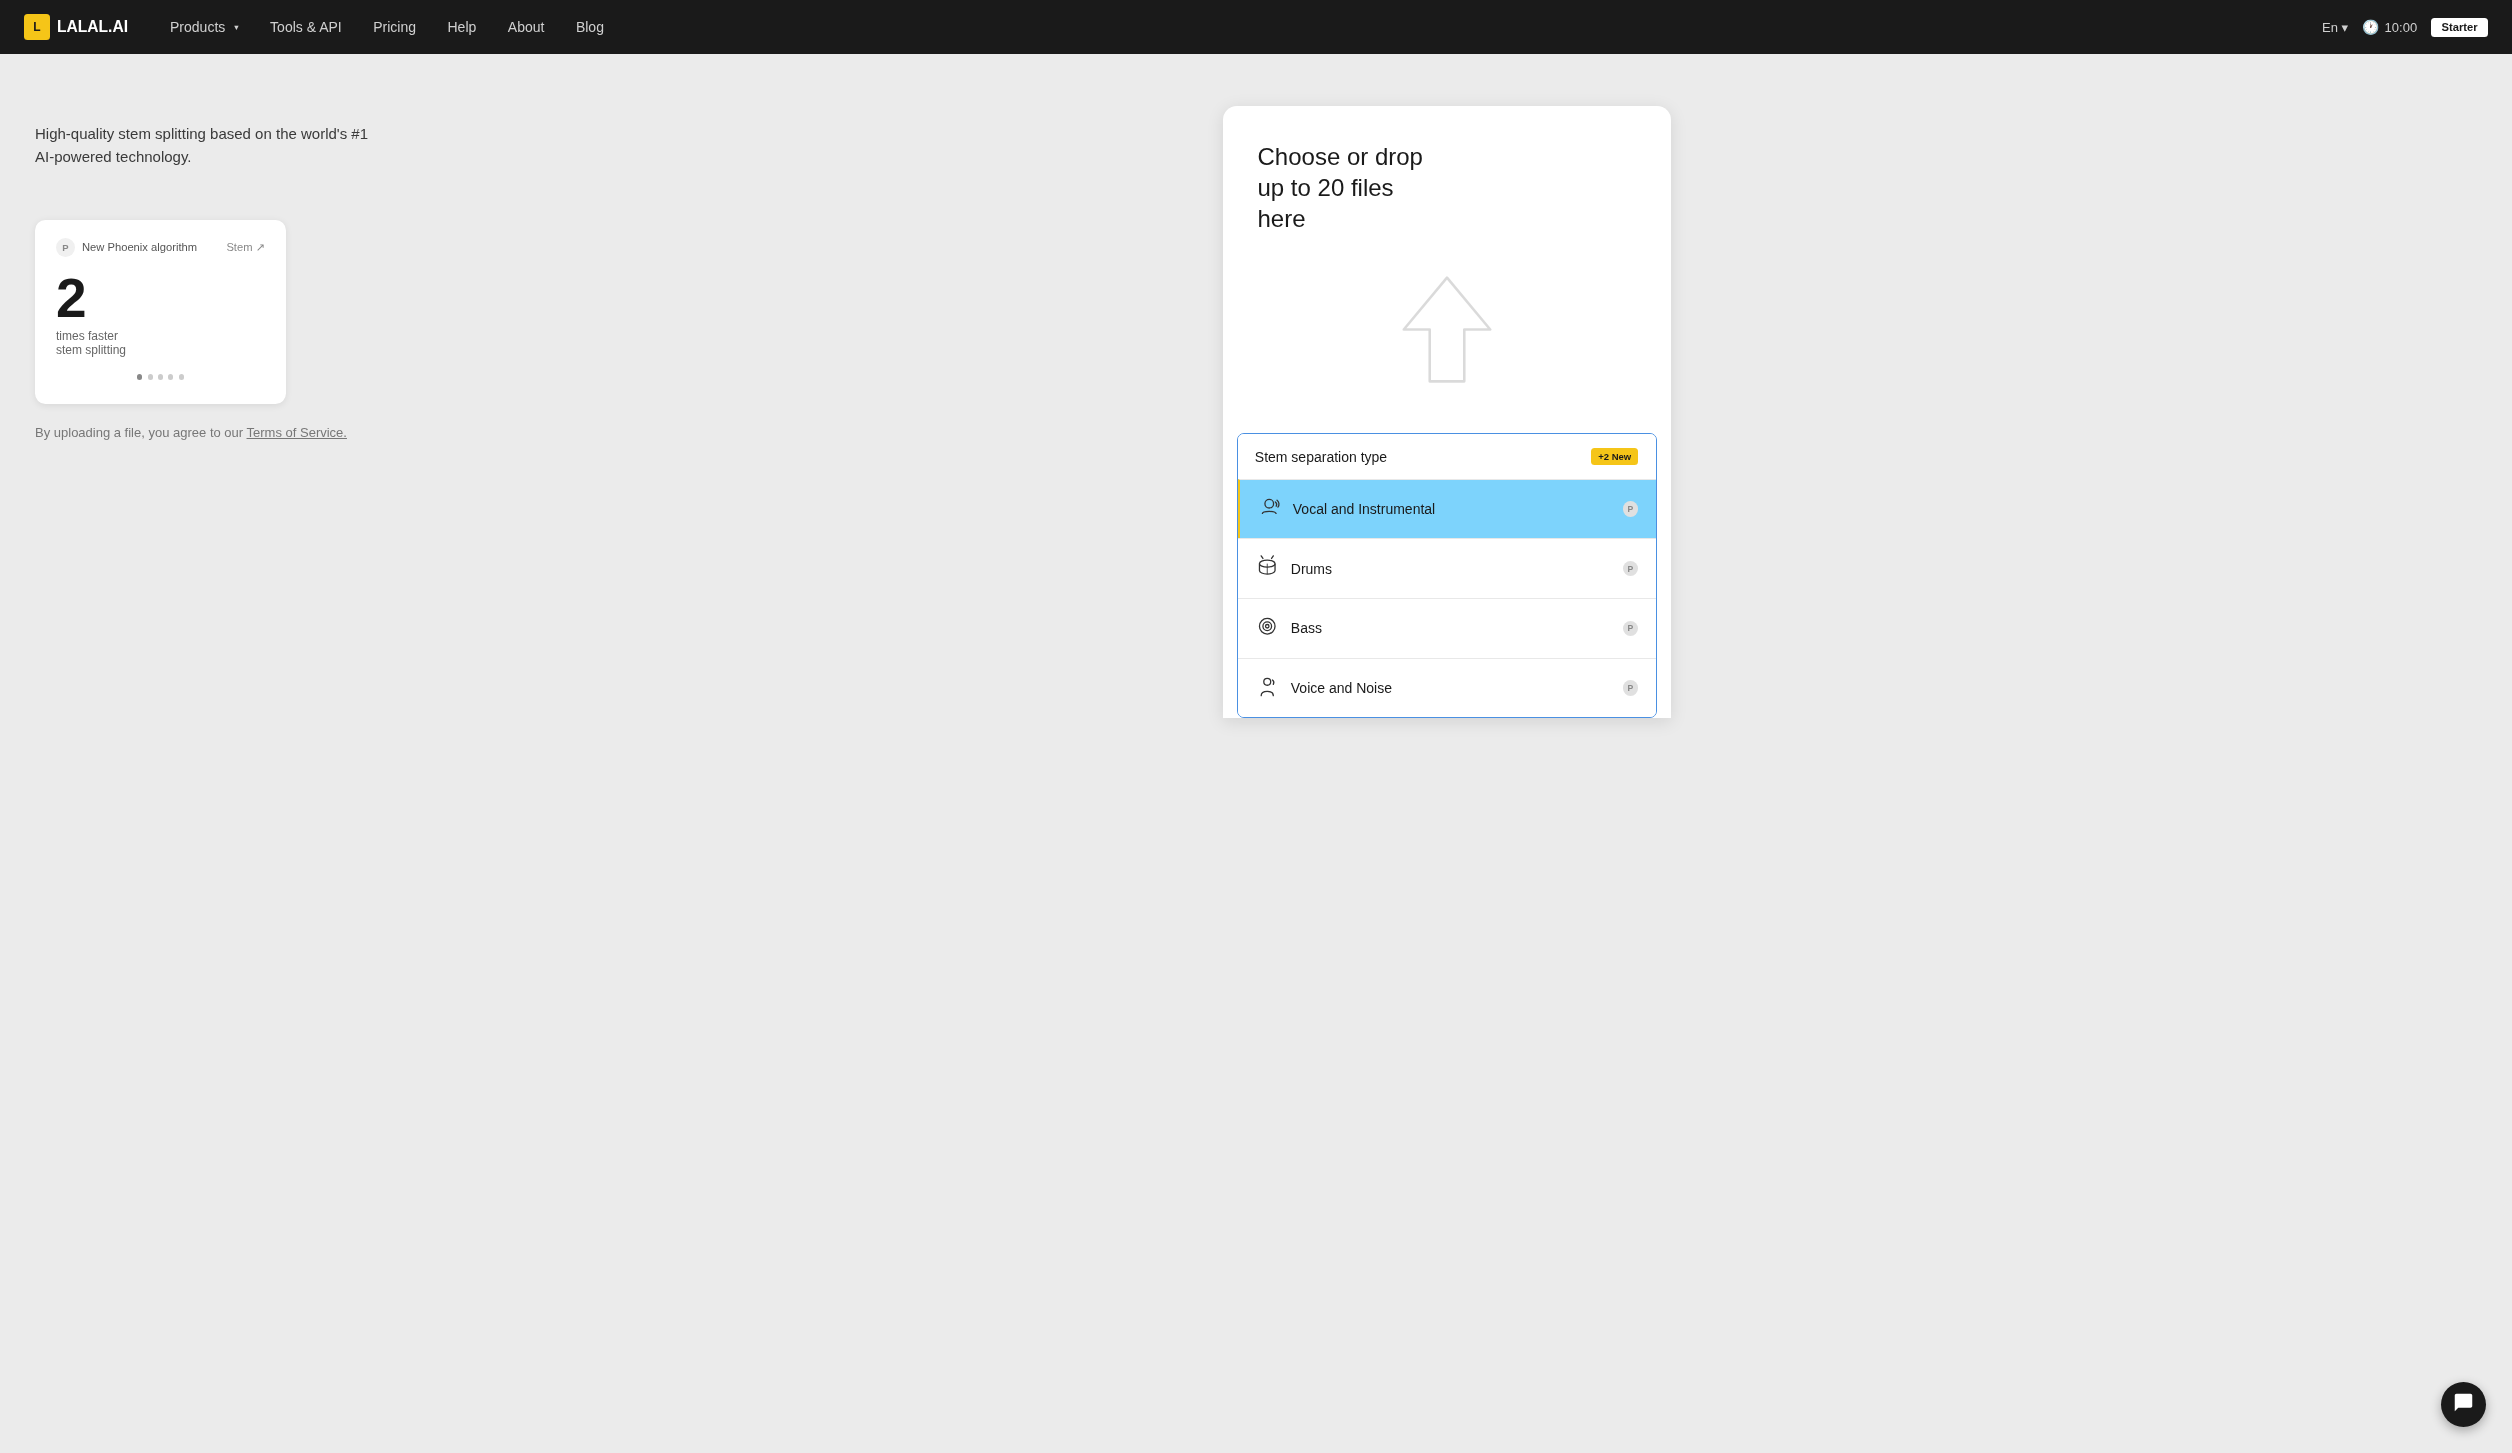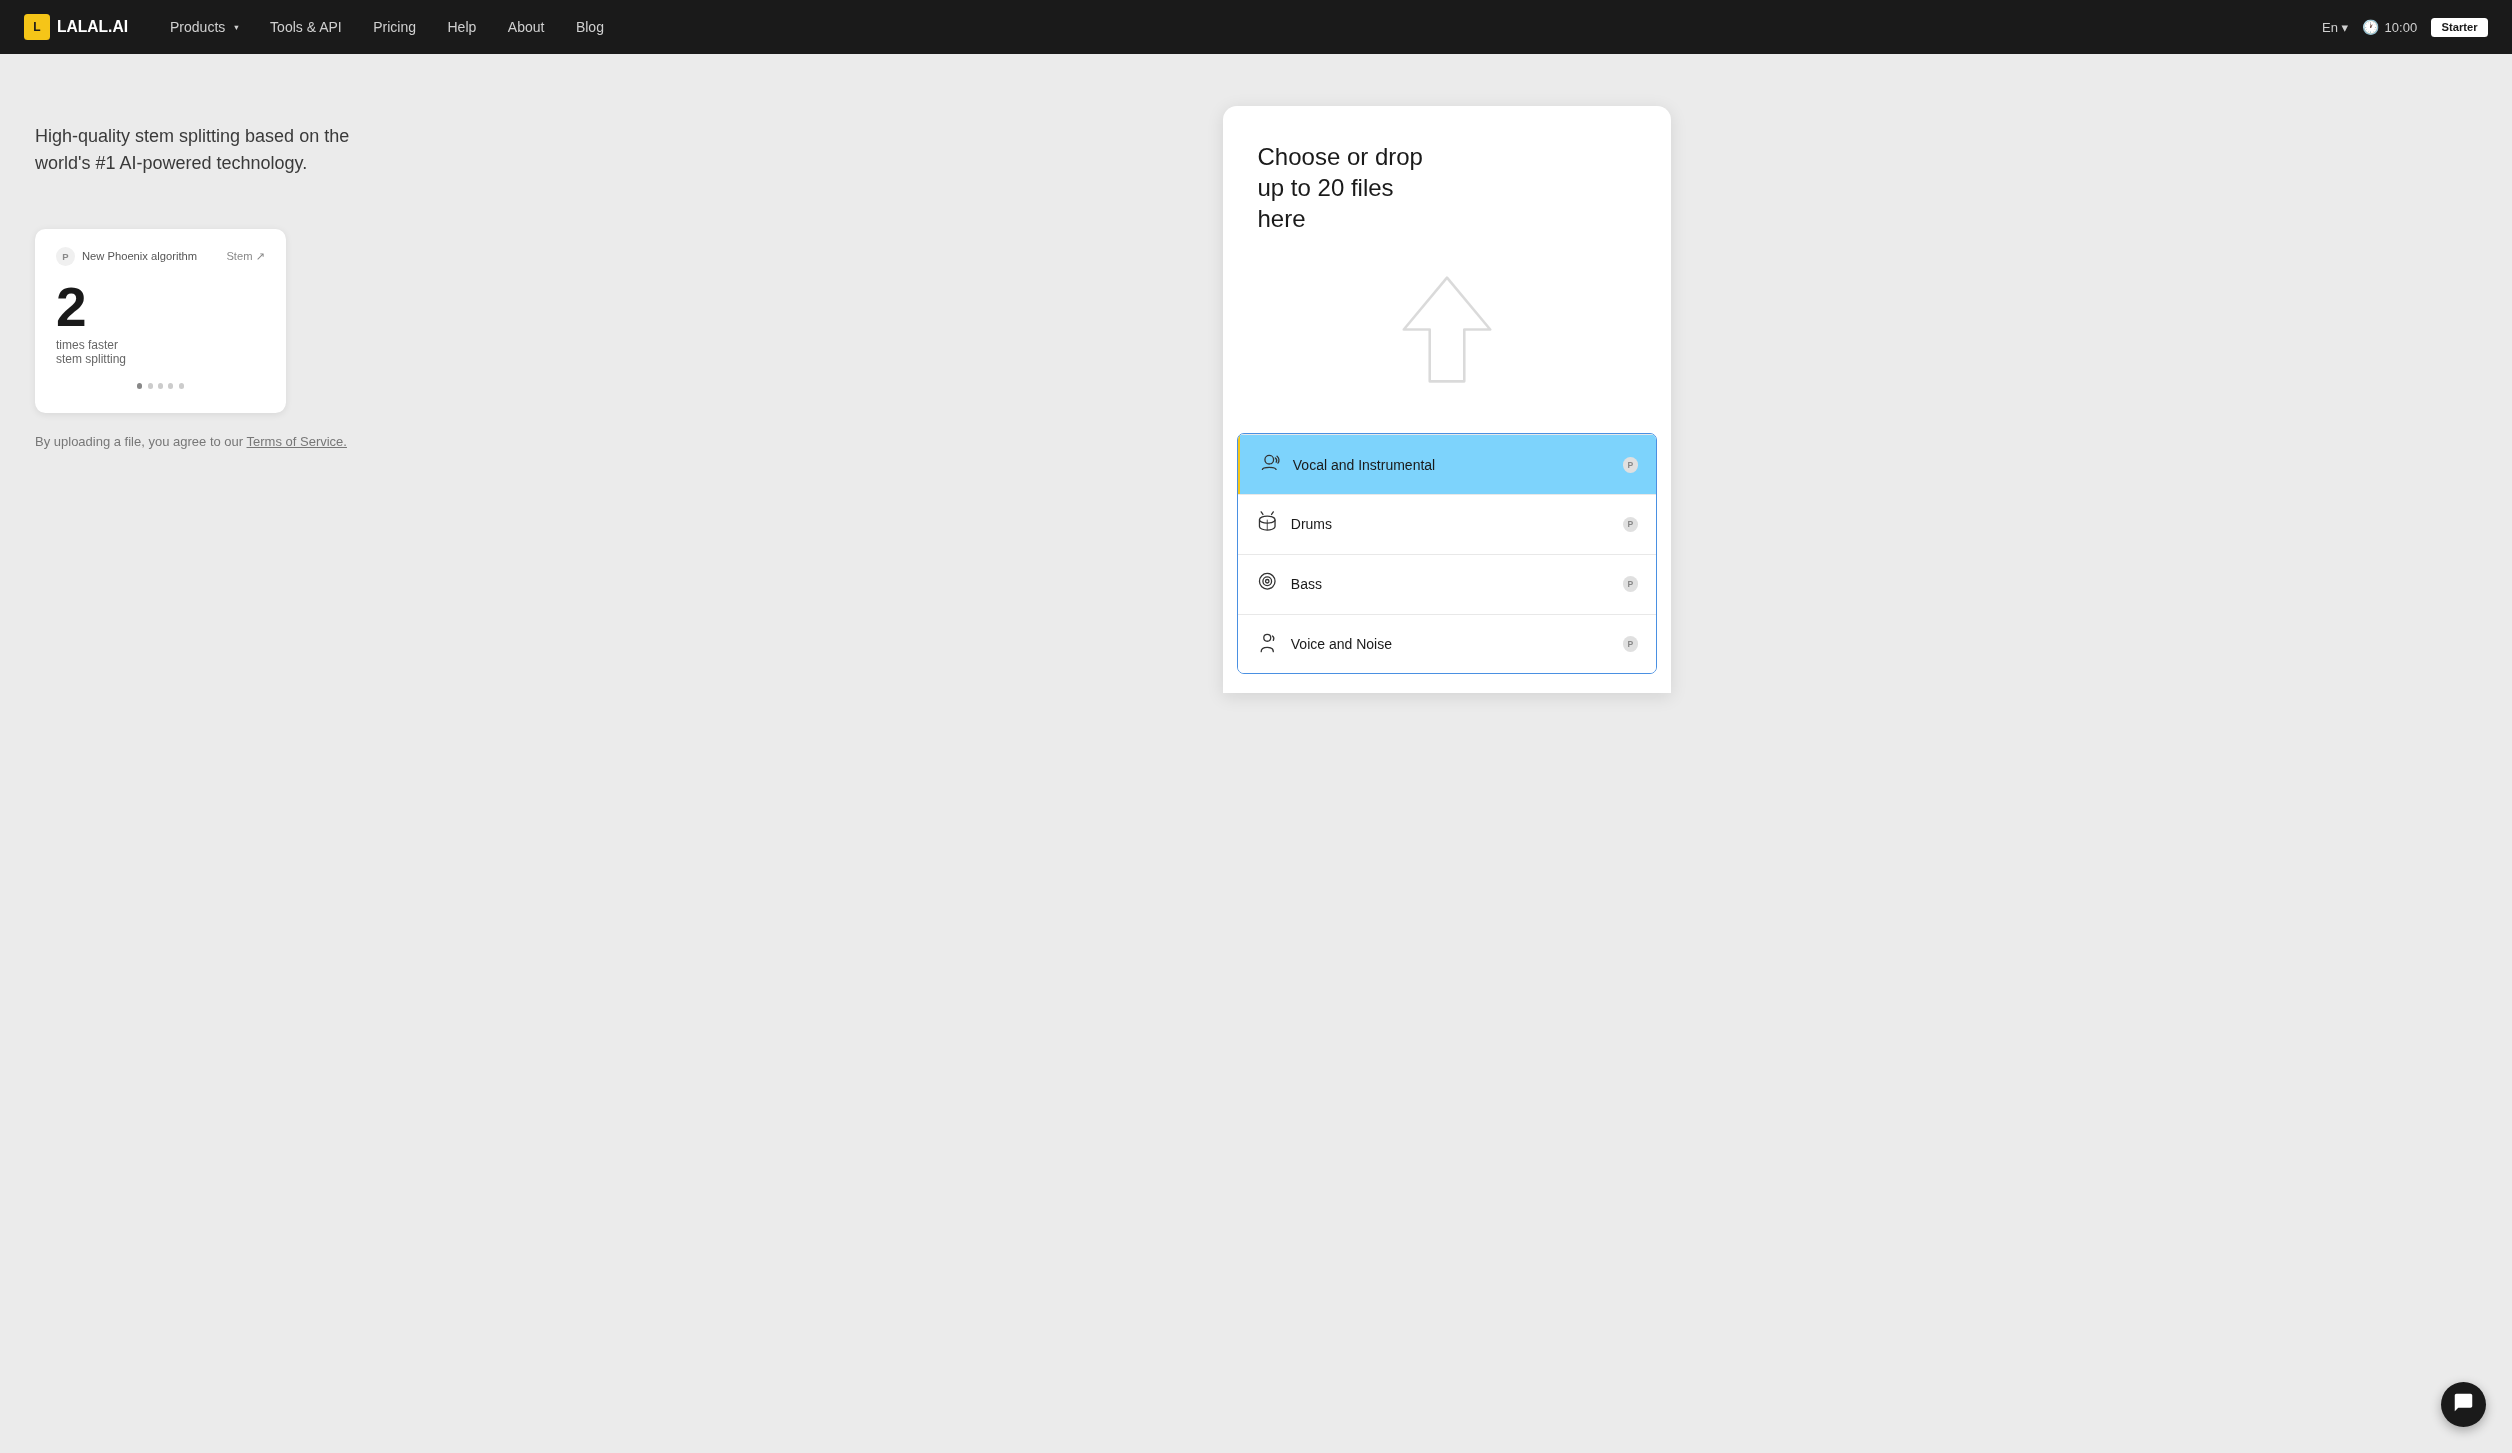--- a/index.html
+++ b/index.html
@@ -128,21 +128,21 @@
     .hero-title {
       font-size: 45px;
       font-weight: 400;
       line-height: 1.15;
       color: #1a1a1a;
       margin-bottom: 28px;
       letter-spacing: -0.4px;
     }
 
     .hero-subtitle {
-      font-size: 18px;
+      font-size: 15px;
       color: #3a3a3a;
       line-height: 1.5;
       margin-bottom: 52px;
       max-width: 346px;
     }
 
     .promo-card {
       background: white;
       border-radius: 10.4px;
       padding: 17.3px 21px 24px 21px;
@@ -459,20 +459,24 @@
         </div>
 
         <div class="upload-arrow-area">
           <svg class="upload-arrow" width="104" height="121" viewBox="0 0 120 140" fill="none" xmlns="http://www.w3.org/2000/svg">
             <polygon points="60,10 110,70 80,70 80,130 40,130 40,70 10,70" fill="none" stroke="#888" stroke-width="3" stroke-linejoin="round"></polygon>
           </svg>
         </div>
       </div>
 
       <div class="stem-panel">
+        <div class="stem-panel-header">
+          <span class="stem-panel-title">Stem separation type</span>
+          <span class="new-badge">+2 New</span>
+        </div>
 
         <div class="stem-item selected">
           <span class="stem-item-icon">
             <svg width="22.5" height="22.5" viewBox="0 0 26 26" fill="none" xmlns="http://www.w3.org/2000/svg">
               <circle cx="13" cy="10" r="5" stroke="#333" stroke-width="1.5" fill="none"></circle>
               <path d="M5 22c0-4 16-4 16 0" stroke="#333" stroke-width="1.5" fill="none"></path>
               <path d="M20 8c1.5 1 2 3 1 5" stroke="#333" stroke-width="1.5" fill="none" stroke-linecap="round"></path>
               <path d="M22 6c2.5 2 3 5.5 1 8" stroke="#333" stroke-width="1.5" fill="none" stroke-linecap="round"></path>
             </svg>
           </span>

